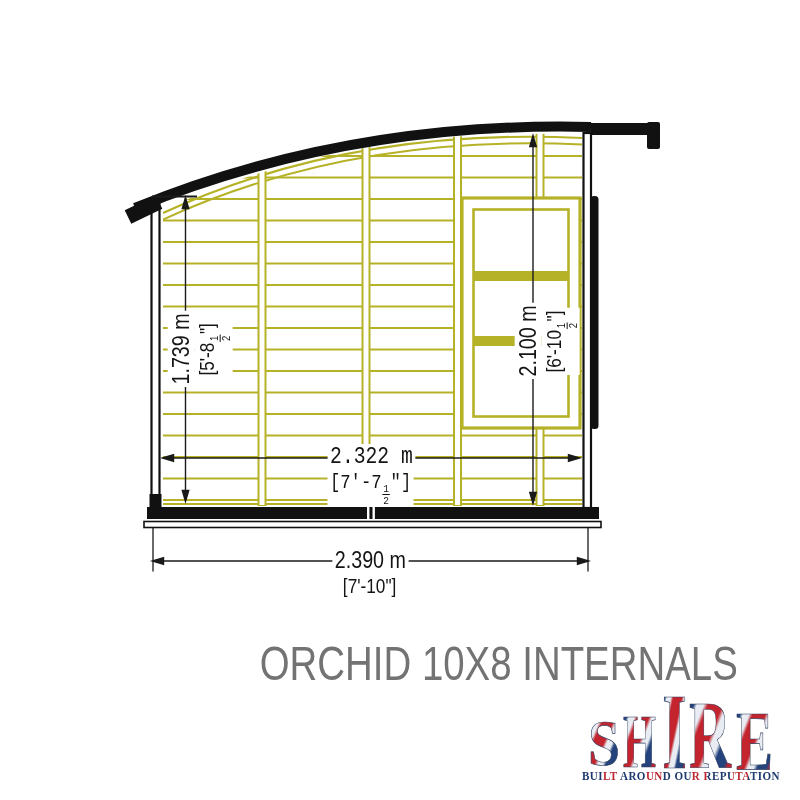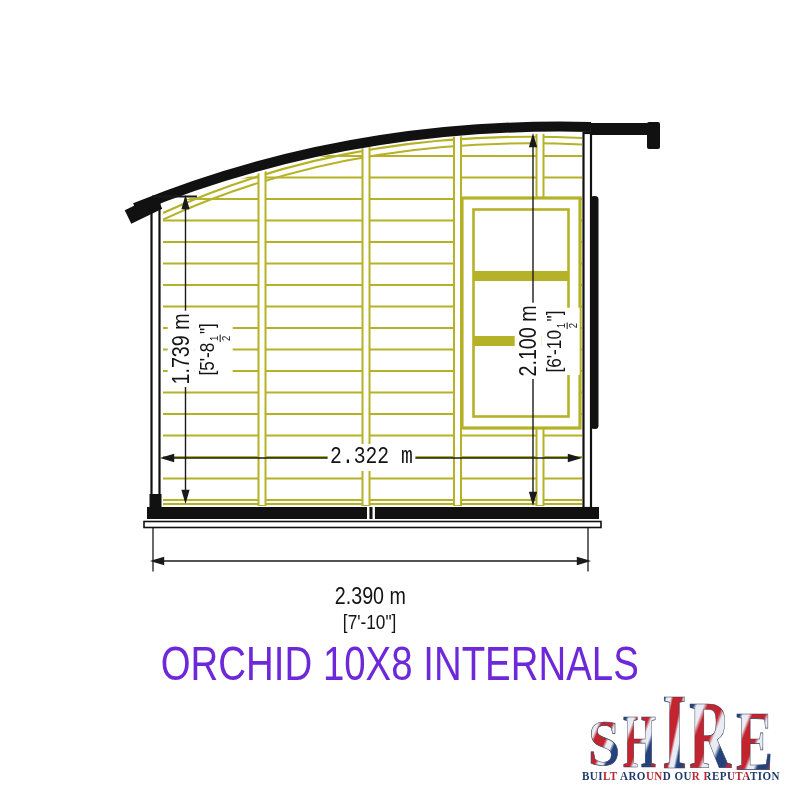--- a/index.html
+++ b/index.html
@@ -7,21 +7,21 @@
   #drawing{position:absolute;left:0;top:0;}
   .dimlabel{position:absolute;color:#141414;text-align:center;line-height:1.12;}
   .dimlabel .row{display:block;}
   .metric{font-size:24px;}
   .imperial{font-size:21px;}
   .sq{display:inline-block;transform:scaleX(.82);transform-origin:50% 50%;background:#fff;padding:0 3px;white-space:nowrap;}
   .rot{transform:rotate(-90deg);transform-origin:50% 50%;}
   .frac{display:inline-flex;flex-direction:column;vertical-align:-0.32em;line-height:1;font-size:0.55em;text-align:center;margin:0 1px;}
   .frac .num{border-bottom:1.3px solid #141414;padding:0 1px;}
   .frac .den{padding:0 1px;}
-  #title{position:absolute;left:0;top:636px;width:800px;text-align:center;color:#6d28d9;}
+  #title{position:absolute;left:0;top:636px;width:800px;text-align:right;color:#737373;}
   #title .sq{font-size:48px;transform:scaleX(.8);background:transparent;letter-spacing:0px;}
 </style>
 </head>
 <body>
 
 <div id="stage">
 
   <svg id="drawing" width="800" height="800" viewBox="0 0 800 800" xmlns="http://www.w3.org/2000/svg">
     <defs>
       <clipPath id="underRoof">
@@ -168,23 +168,27 @@
   <div class="dimlabel rot" id="dim-right" style="left:472px;top:309px;width:150px;">
     <span class="row metric"><span class="sq">2.100 m</span></span>
     <span class="row imperial"><span class="sq"><span>[6'-10</span><span class="frac">
             <span class="num">1</span>
             <span class="den">2</span>
           </span><span>"]</span></span></span>
   </div>
 
   <div class="dimlabel" id="dim-mid" style="left:291px;top:444px;width:160px;font-family:Liberation Mono, monospace;">
     <span class="row metric"><span class="sq">2.322 m</span></span>
+    <span class="row imperial"><span class="sq"><span>[7'-7</span><span class="frac">
+            <span class="num">1</span>
+            <span class="den">2</span>
+          </span><span>"]</span></span></span>
   </div>
 
-  <div class="dimlabel" id="dim-bottom" style="left:290px;top:547px;width:160px;margin-top:36px;">
+  <div class="dimlabel" id="dim-bottom" style="left:290px;top:547px;width:160px;">
     <span class="row metric"><span class="sq">2.390 m</span></span>
     <span class="row imperial"><span class="sq">[7'-10"]</span></span>
   </div>
 
   <div id="title">
     <span class="sq">ORCHID 10X8 INTERNALS</span>
   </div>
 
 </div>
 

